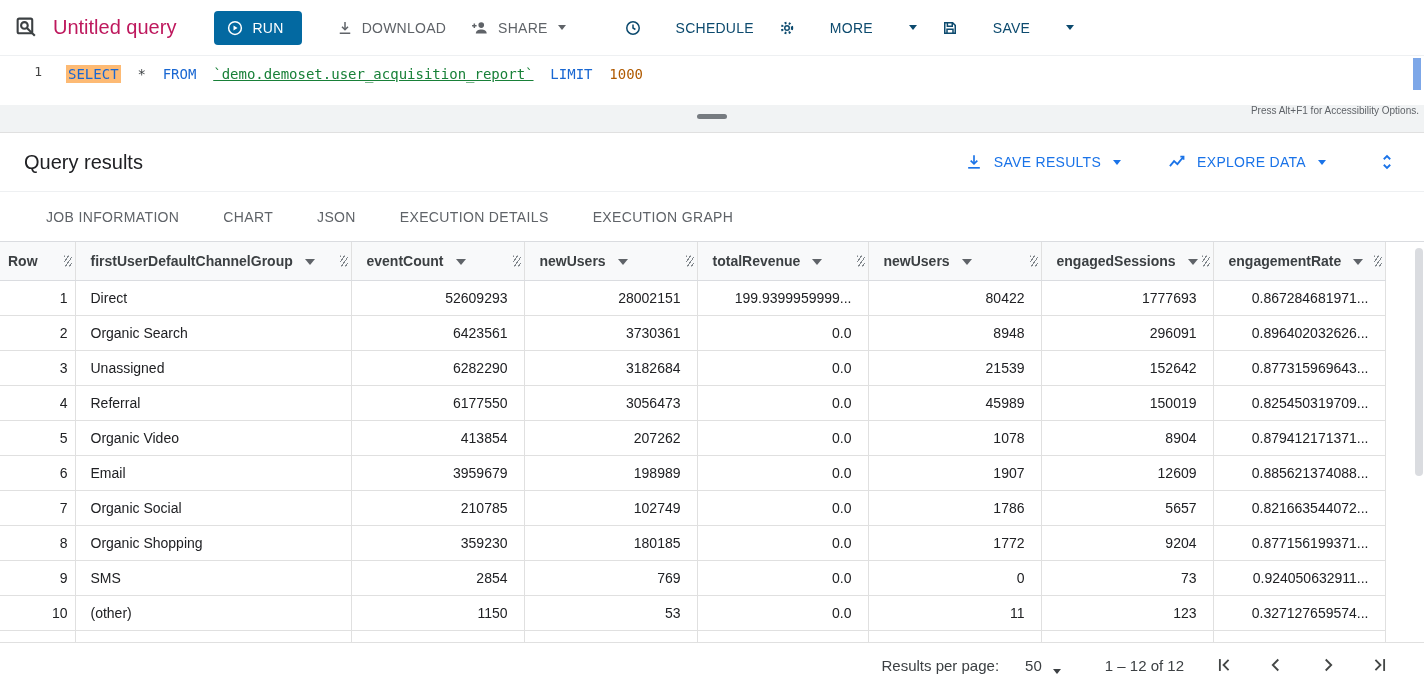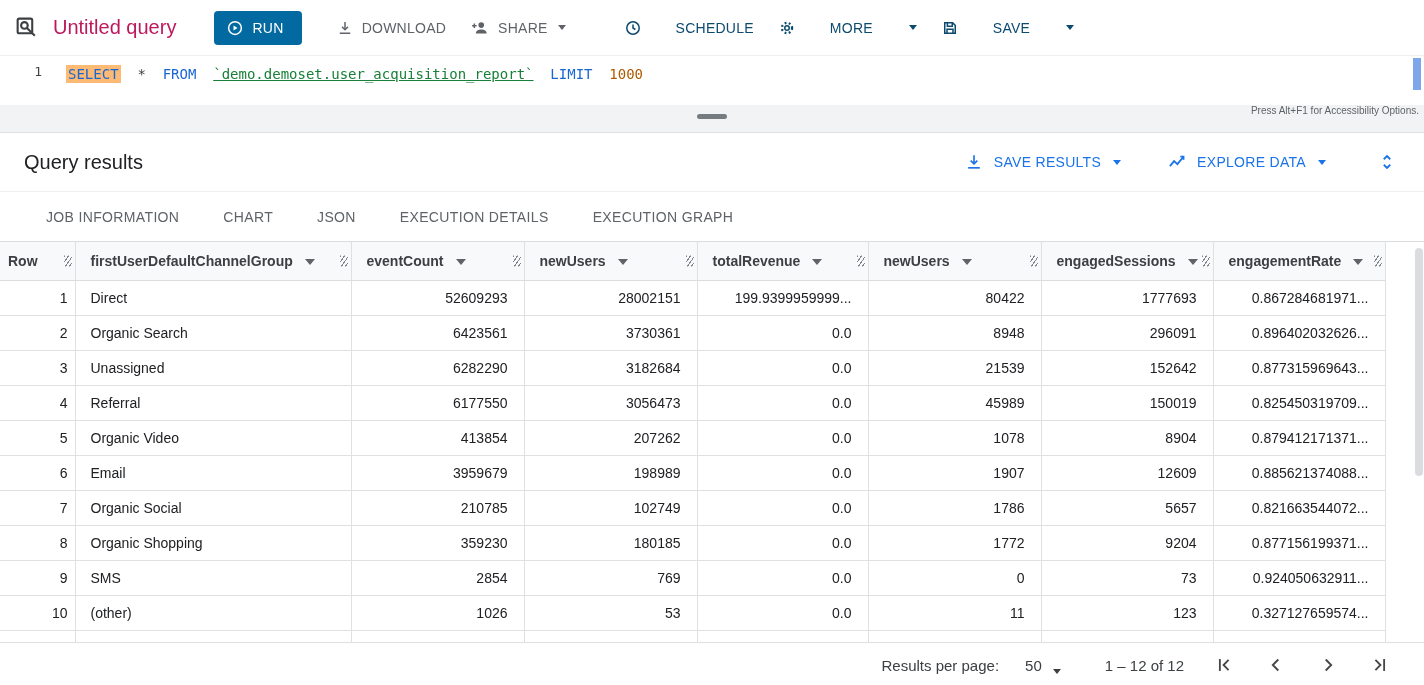--- a/index.html
+++ b/index.html
@@ -347,21 +347,21 @@
           <td class="al-right">2854</td>
           <td class="al-right">769</td>
           <td class="al-right">0.0</td>
           <td class="al-right">0</td>
           <td class="al-right">73</td>
           <td class="al-right">0.924050632911...</td>
         </tr>
         <tr>
           <td class="al-right row-num">10</td>
           <td class="al-left">(other)</td>
-          <td class="al-right">1026</td>
+          <td class="al-right">1150</td>
           <td class="al-right">53</td>
           <td class="al-right">0.0</td>
           <td class="al-right">11</td>
           <td class="al-right">123</td>
           <td class="al-right">0.327127659574...</td>
         </tr>
         <tr>
           <td class="al-right row-num">11</td>
           <td class="al-left">Paid Social</td>
           <td class="al-right">227</td>

